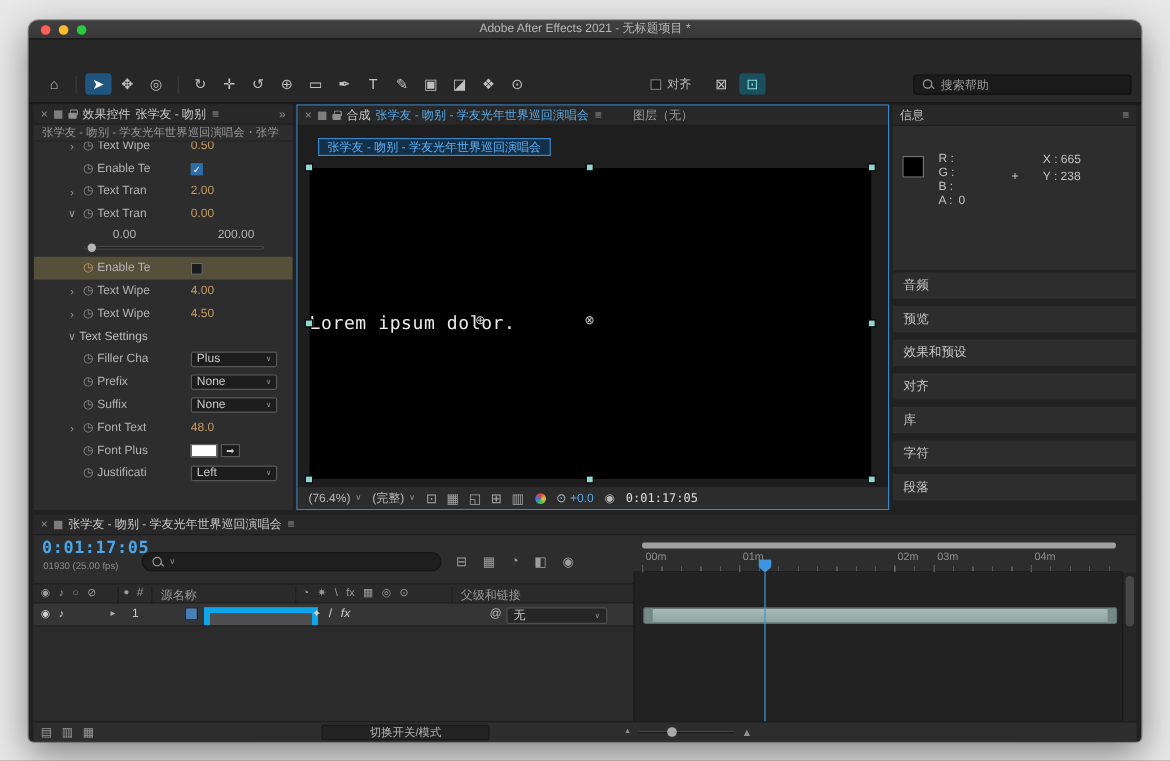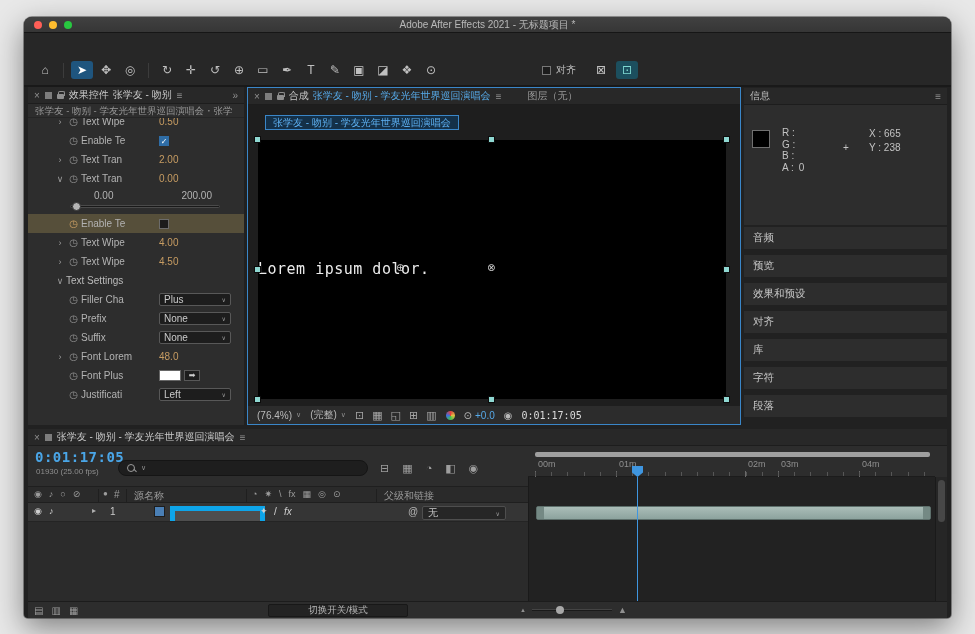--- a/index.html
+++ b/index.html
@@ -176,20 +176,24 @@
         <span class="tool">⊙</span>
       </div>
     <div class="align-group">
       <span class="tb-check"></span>
       <span>对齐</span>
     </div>
     <div class="extra-tools" id="extraTools">
         <span class="tool">⊠</span>
         <span class="tool active2">⊡</span>
       </div>
+    <div class="searchbox">
+      <span class="mag"></span>
+      <span>搜索帮助</span>
+    </div>
   </div>
 
   <div class="main">
 
     <section class="panel left">
       <div class="tabbar">
         <span class="ticon">×</span>
         <span class="tsq"></span>
         <span class="mini-lock"></span>
         <span class="tab-label">
@@ -280,21 +284,21 @@
             <span class="sw">◷</span>
             <span class="lbl">Suffix</span>
             <span class="dd">
               <span>None</span>
               <span class="dd-caret">∨</span>
             </span>
           </div>
           <div class="ec-row">
             <span class="caret">›</span>
             <span class="sw">◷</span>
-            <span class="lbl">Font Lorem</span>
+            <span class="lbl">Font Text</span>
             <span class="val">48.0</span>
           </div>
           <div class="ec-row">
             <span class="caret"></span>
             <span class="sw">◷</span>
             <span class="lbl">Font Plus</span>
             <span class="swatch-white"></span>
             <span class="swatch-eyedrop">➡</span>
           </div>
           <div class="ec-row">

